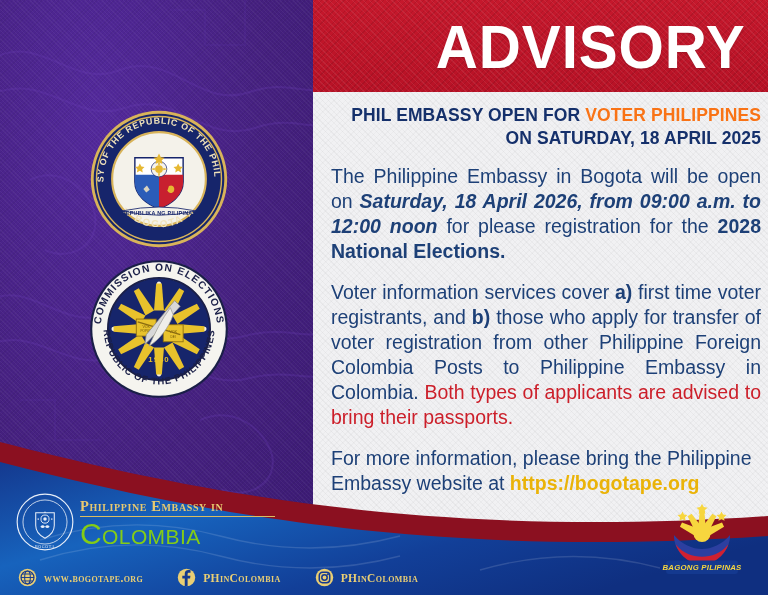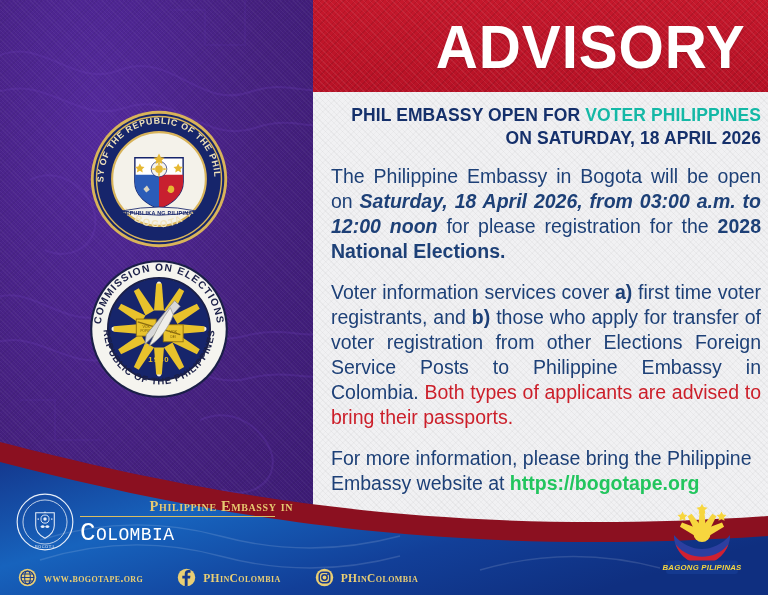--- a/index.html
+++ b/index.html
@@ -60,50 +60,49 @@
   
   .content{
     position:absolute;left:331px;top:104px;width:430px;
     color:#1b3a72;
   }
   .headline{
     font-size:17.5px;line-height:23px;font-weight:bold;
     color:#15306b;text-align:right;letter-spacing:.1px;
     margin-bottom:14px;
   }
-  .headline .hl-red{color:#14b8a6;}
+  .headline .hl-red{color:#f97316;}
   p.body{
     margin:0 0 16px 0;font-size:19.5px;line-height:25px;
     text-align:justify;color:#1d4077;font-weight:400;
   }
   p.body.left{text-align:left;}
   p.body b{font-weight:bold;}
   p.body .bi{font-weight:bold;font-style:italic;}
   p.body .red{color:#cc1f2a;}
-  p.body .url{font-weight:bold;color:#22c55e;}
+  p.body .url{font-weight:bold;color:#eab308;}
 
   
   .seal{position:absolute;}
   .seal-embassy{left:88px;top:108px;width:142px;height:142px;}
   .seal-comelec{left:88px;top:258px;width:142px;height:142px;}
 
   
   .footer-wave{position:absolute;left:0;bottom:0;width:768px;height:175px;}
 
   .footer-logo{position:absolute;left:16px;bottom:44px;width:58px;height:58px;}
   .footer-text{position:absolute;left:78px;bottom:46px;width:215px;color:#fff;}
   .fl-top{
     font-family:"Liberation Serif",serif;font-size:14.5px;color:#e7c970;
     letter-spacing:.6px;font-variant:small-caps;font-weight:600;
     padding-left:2px;
-    text-align:right;
   }
   .fl-rule{height:1.5px;background:#d9bd63;margin:1px 0 1px 2px;width:195px;}
   .fl-main{
-    font-family:Liberation Mono, monospace;font-size:26px;color:#ffffff;
+    font-family:Liberation Sans, sans-serif;font-size:30px;color:#84cc16;
     letter-spacing:.4px;font-variant:small-caps;line-height:31px;
     padding-left:2px;
   }
   .socials{position:absolute;left:18px;bottom:8px;display:flex;align-items:center;gap:0;}
   .social{display:flex;align-items:center;margin-right:34px;}
   .social .ic{width:19px;height:19px;margin-right:7px;flex:none;}
   .social .tx{
     font-family:"Liberation Serif",serif;font-size:11.5px;color:#e9ce74;
     letter-spacing:.4px;font-variant:small-caps;font-weight:600;white-space:nowrap;
   }
@@ -237,29 +236,29 @@
 
   <div class="red-header">
     <div class="weave"></div>
   </div>
   <div class="advisory-title">ADVISORY</div>
 
   <div class="content">
 
     <div class="headline">
       <span>PHIL EMBASSY OPEN FOR </span><span class="hl-red">VOTER</span>
-      <span class="hl-red">PHILIPPINES</span><span> ON SATURDAY, 18 APRIL 2026</span>
+      <span class="hl-red">PHILIPPINES</span><span> ON SATURDAY, 18 APRIL 2025</span>
     </div>
 
     <p class="body">
-      <span>The Philippine Embassy in Bogota will be open on </span><span class="bi">Saturday, 18 April 2026, from 03:00 a.m. to 12:00 noon</span><span> for please registration for the </span><b>2028 National Elections.</b>
+      <span>The Philippine Embassy in Bogota will be open on </span><span class="bi">Saturday, 18 April 2026, from 09:00 a.m. to 12:00 noon</span><span> for please registration for the </span><b>2028 National Elections.</b>
     </p>
 
     <p class="body">
-      <span>Voter information services cover </span><b>a)</b><span> first time voter registrants, and </span><b>b)</b><span> those who apply for transfer of voter registration from other Elections Foreign Service Posts to Philippine Embassy in Colombia. </span><span class="red">Both types of applicants are advised to bring their passports.</span>
+      <span>Voter information services cover </span><b>a)</b><span> first time voter registrants, and </span><b>b)</b><span> those who apply for transfer of voter registration from other Philippine Foreign Colombia Posts to Philippine Embassy in Colombia. </span><span class="red">Both types of applicants are advised to bring their passports.</span>
     </p>
 
     <p class="body left">
       <span>For more information, please bring the Philippine Embassy website at </span><span class="url">https://bogotape.org</span>
     </p>
   </div>
 
   <svg class="footer-wave" viewBox="0 0 768 175" preserveAspectRatio="none">
     <defs>
       <linearGradient id="blueGrad" x1="0" y1="0" x2="1" y2="0.6">

